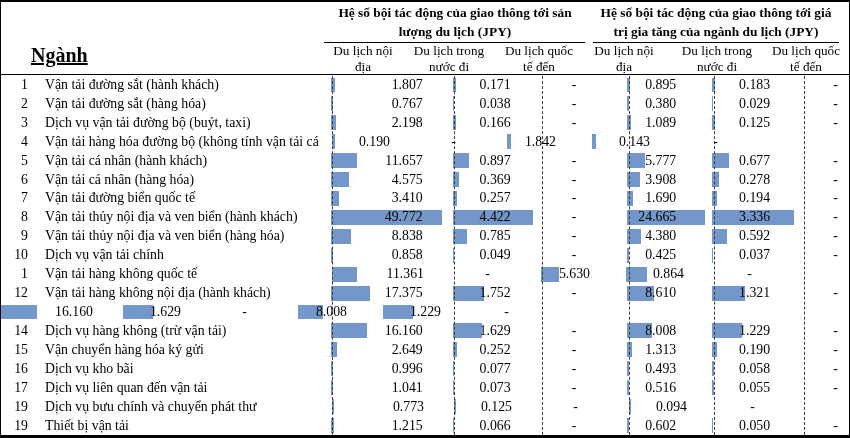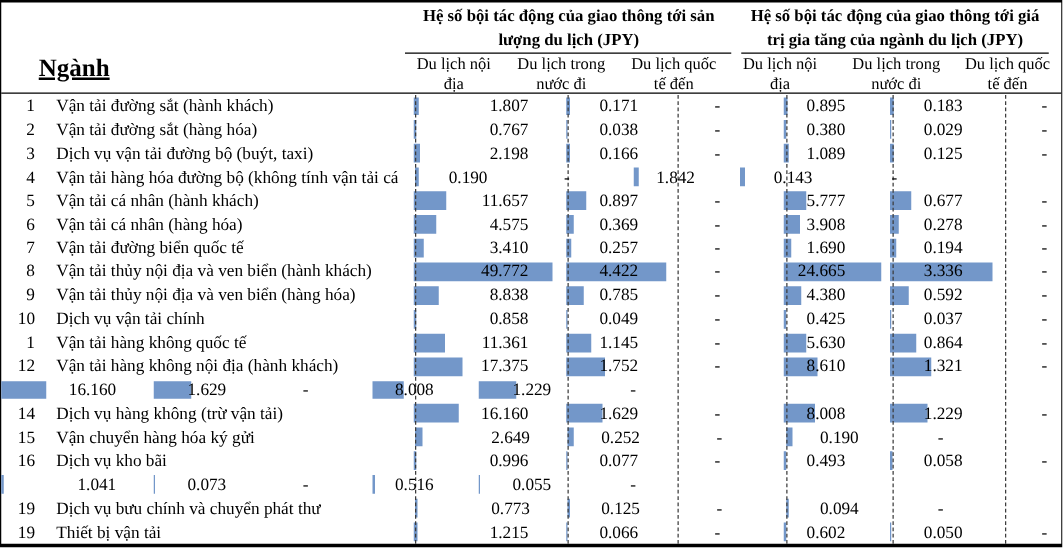--- a/index.html
+++ b/index.html
@@ -368,24 +368,20 @@
 
   <div class="trow">
     <div class="lab">
       <span class="num">1</span>
       <span class="txt">Vận tải hàng không quốc tế</span>
     </div>
     <div class="c c1">
           <div class="bar" style="width: 20.7717%;"></div>
           <span class="val">11.361</span>
         </div>
-    <div class="c c2">
-          <div class="bar" style="width: 23.5629%;"></div>
-          <span class="val">1.145</span>
-        </div>
     <div class="c c3">
           <span class="val">-</span>
         </div>
     <div class="c c4">
           <div class="bar" style="width: 20.7715%;"></div>
           <span class="val">5.630</span>
         </div>
     <div class="c c5">
           <div class="bar" style="width: 23.5683%;"></div>
           <span class="val">0.864</span>
@@ -487,20 +483,24 @@
           <div class="bar" style="width: 4.84327%;"></div>
           <span class="val">2.649</span>
         </div>
     <div class="c c2">
           <div class="bar" style="width: 5.18589%;"></div>
           <span class="val">0.252</span>
         </div>
     <div class="c c3">
           <span class="val">-</span>
         </div>
+    <div class="c c4">
+          <div class="bar" style="width: 4.84423%;"></div>
+          <span class="val">1.313</span>
+        </div>
     <div class="c c5">
           <div class="bar" style="width: 5.18285%;"></div>
           <span class="val">0.190</span>
         </div>
     <div class="c c6">
           <span class="val">-</span>
         </div>
   </div>
 
   <div class="trow">
@@ -526,20 +526,24 @@
     <div class="c c5">
           <div class="bar" style="width: 1.58213%;"></div>
           <span class="val">0.058</span>
         </div>
     <div class="c c6">
           <span class="val">-</span>
         </div>
   </div>
 
   <div class="trow">
+    <div class="lab">
+      <span class="num">17</span>
+      <span class="txt">Dịch vụ liên quan đến vận tải</span>
+    </div>
     <div class="c c1">
           <div class="bar" style="width: 1.9033%;"></div>
           <span class="val">1.041</span>
         </div>
     <div class="c c2">
           <div class="bar" style="width: 1.50226%;"></div>
           <span class="val">0.073</span>
         </div>
     <div class="c c3">
           <span class="val">-</span>

